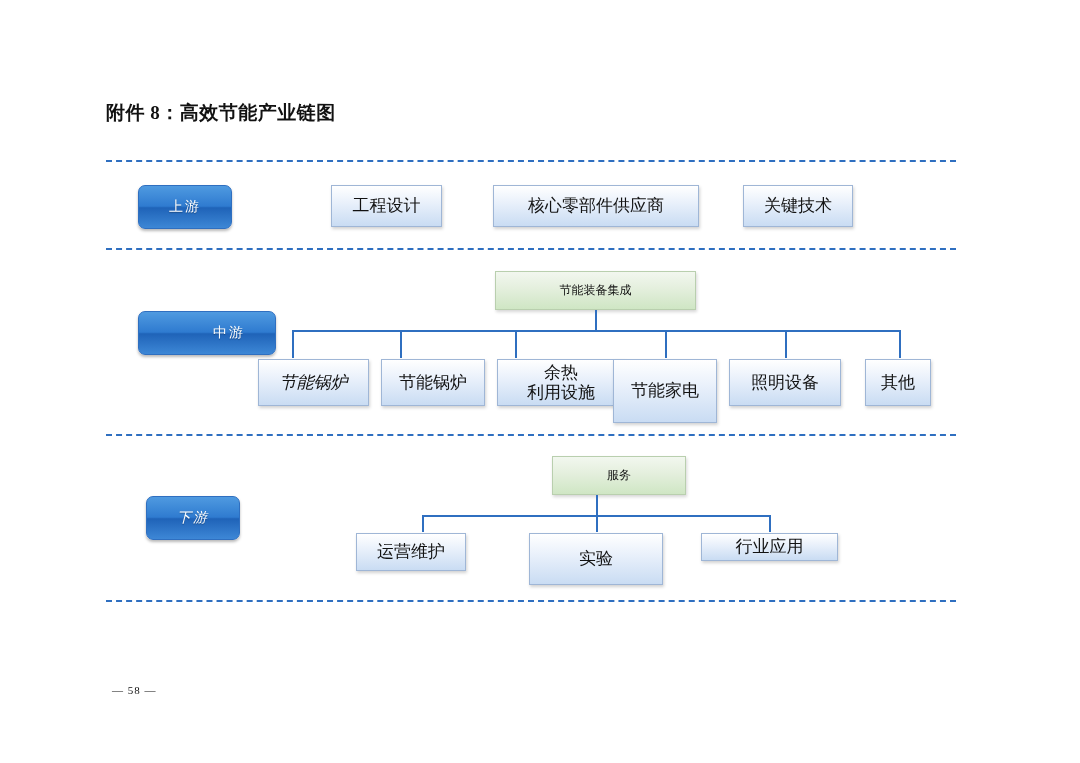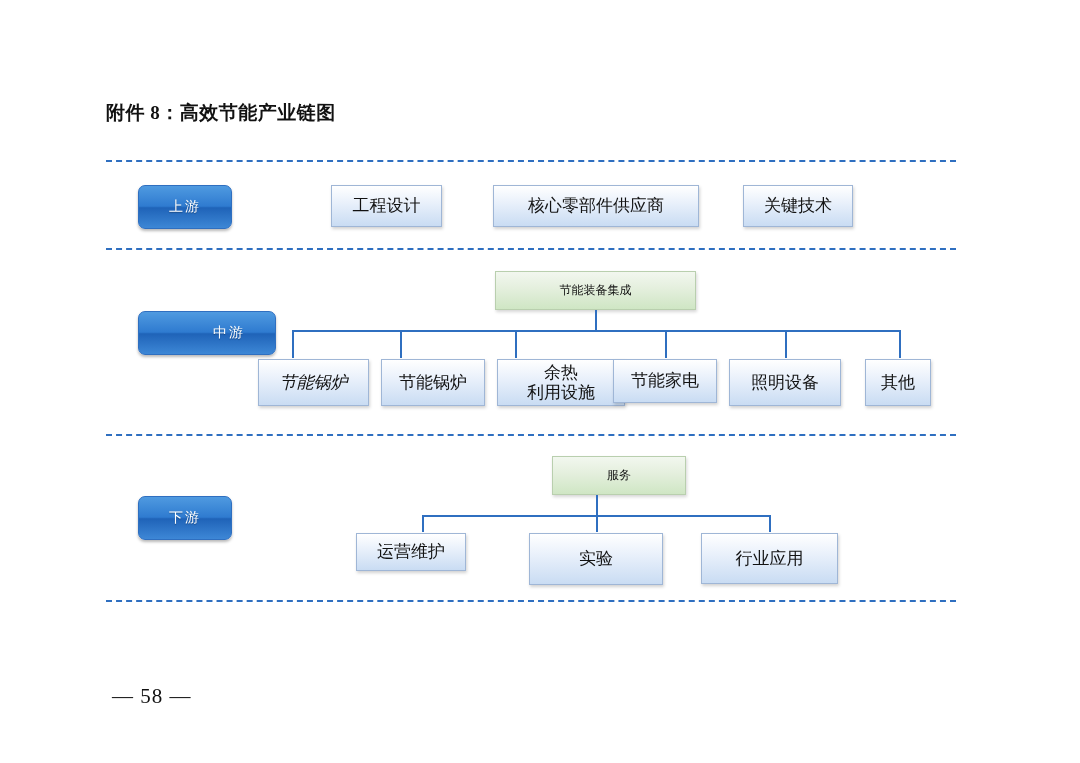--- a/index.html
+++ b/index.html
@@ -60,21 +60,21 @@
     align-items: center;
     justify-content: center;
     font-family: "Liberation Serif", serif;
     font-size: 14px;
     color: #ffffff;
     letter-spacing: 2px;
     text-shadow: 0 1px 1px rgba(0,0,0,0.3);
   }
   .stage.s1 { left: 138px; top: 185px; }
   .stage.s2 { left: 138px; top: 311px; padding-left: 44px; }
-  .stage.s3 { left: 138px; top: 496px; }
+  .stage.s3 { left: 146px; top: 496px; font-style: italic; }
 
   
   .box {
     position: absolute;
     border: 1px solid #9fb6d6;
     background: linear-gradient(180deg, #ffffff 0%, #eaf1fb 40%, #c9dcf3 100%);
     box-shadow: 1px 2px 3px rgba(0,0,0,0.18);
     display: flex;
     align-items: center;
     justify-content: center;
@@ -110,21 +110,21 @@
   }
   .conn.h { height: 1.6px; }
   .conn.v { width: 1.6px; }
 
   
   .footer {
     position: absolute;
     left: 112px;
     top: 684px;
     font-family: "Liberation Serif", serif;
-    font-size: 21px;
+    font-size: 11px;
     color: #111;
     letter-spacing: 1px;
   }
 </style>
 </head>
 <body>
 
 <div class="page">
 
   <div class="title">附件 8：高效节能产业链图</div>
@@ -150,31 +150,31 @@
   <div class="conn v" style="left:400px; top:330px; height:28px;"></div>
   <div class="conn v" style="left:515px; top:330px; height:28px;"></div>
   <div class="conn v" style="left:665px; top:330px; height:28px;"></div>
   <div class="conn v" style="left:785px; top:330px; height:28px;"></div>
   <div class="conn v" style="left:899px; top:330px; height:28px;"></div>
 
   <div class="box" style="left:258px; top:359px; width:111px; height:47px;font-style:italic;">节能锅炉</div>
   <div class="box" style="left:381px; top:359px; width:104px; height:47px;">节能锅炉</div>
   <div class="box" style="left:497px; top:359px; width:128px; height:47px; white-space:pre-line;">余热
 利用设施</div>
-  <div class="box" style="left:613px; top:359px; width:104px; height:44px;">节能家电</div>
+  <div class="box" style="left:613px; top:359px; width:104px; height:64px;">节能家电</div>
   <div class="box" style="left:729px; top:359px; width:112px; height:47px;">照明设备</div>
   <div class="box" style="left:865px; top:359px; width:66px; height:47px;">其他</div>
 
   <div class="greenbox" style="left:552px; top:456px; width:134px; height:39px;">服务</div>
 
   <div class="conn v" style="left:596px; top:495px; height:21px;"></div>
   <div class="conn h" style="left:422px; top:515px; width:348px;"></div>
   <div class="conn v" style="left:422px; top:515px; height:17px;"></div>
   <div class="conn v" style="left:596px; top:515px; height:17px;"></div>
   <div class="conn v" style="left:769px; top:515px; height:17px;"></div>
 
   <div class="box" style="left:356px; top:533px; width:110px; height:38px;">运营维护</div>
   <div class="box" style="left:529px; top:533px; width:134px; height:52px;">实验</div>
-  <div class="box" style="left:701px; top:533px; width:137px; height:51px;">行业应用</div>
+  <div class="box" style="left:701px; top:533px; width:137px; height:28px;">行业应用</div>
 
   <div class="footer">— 58 —</div>
 
 </div>
 
 </body></html>

